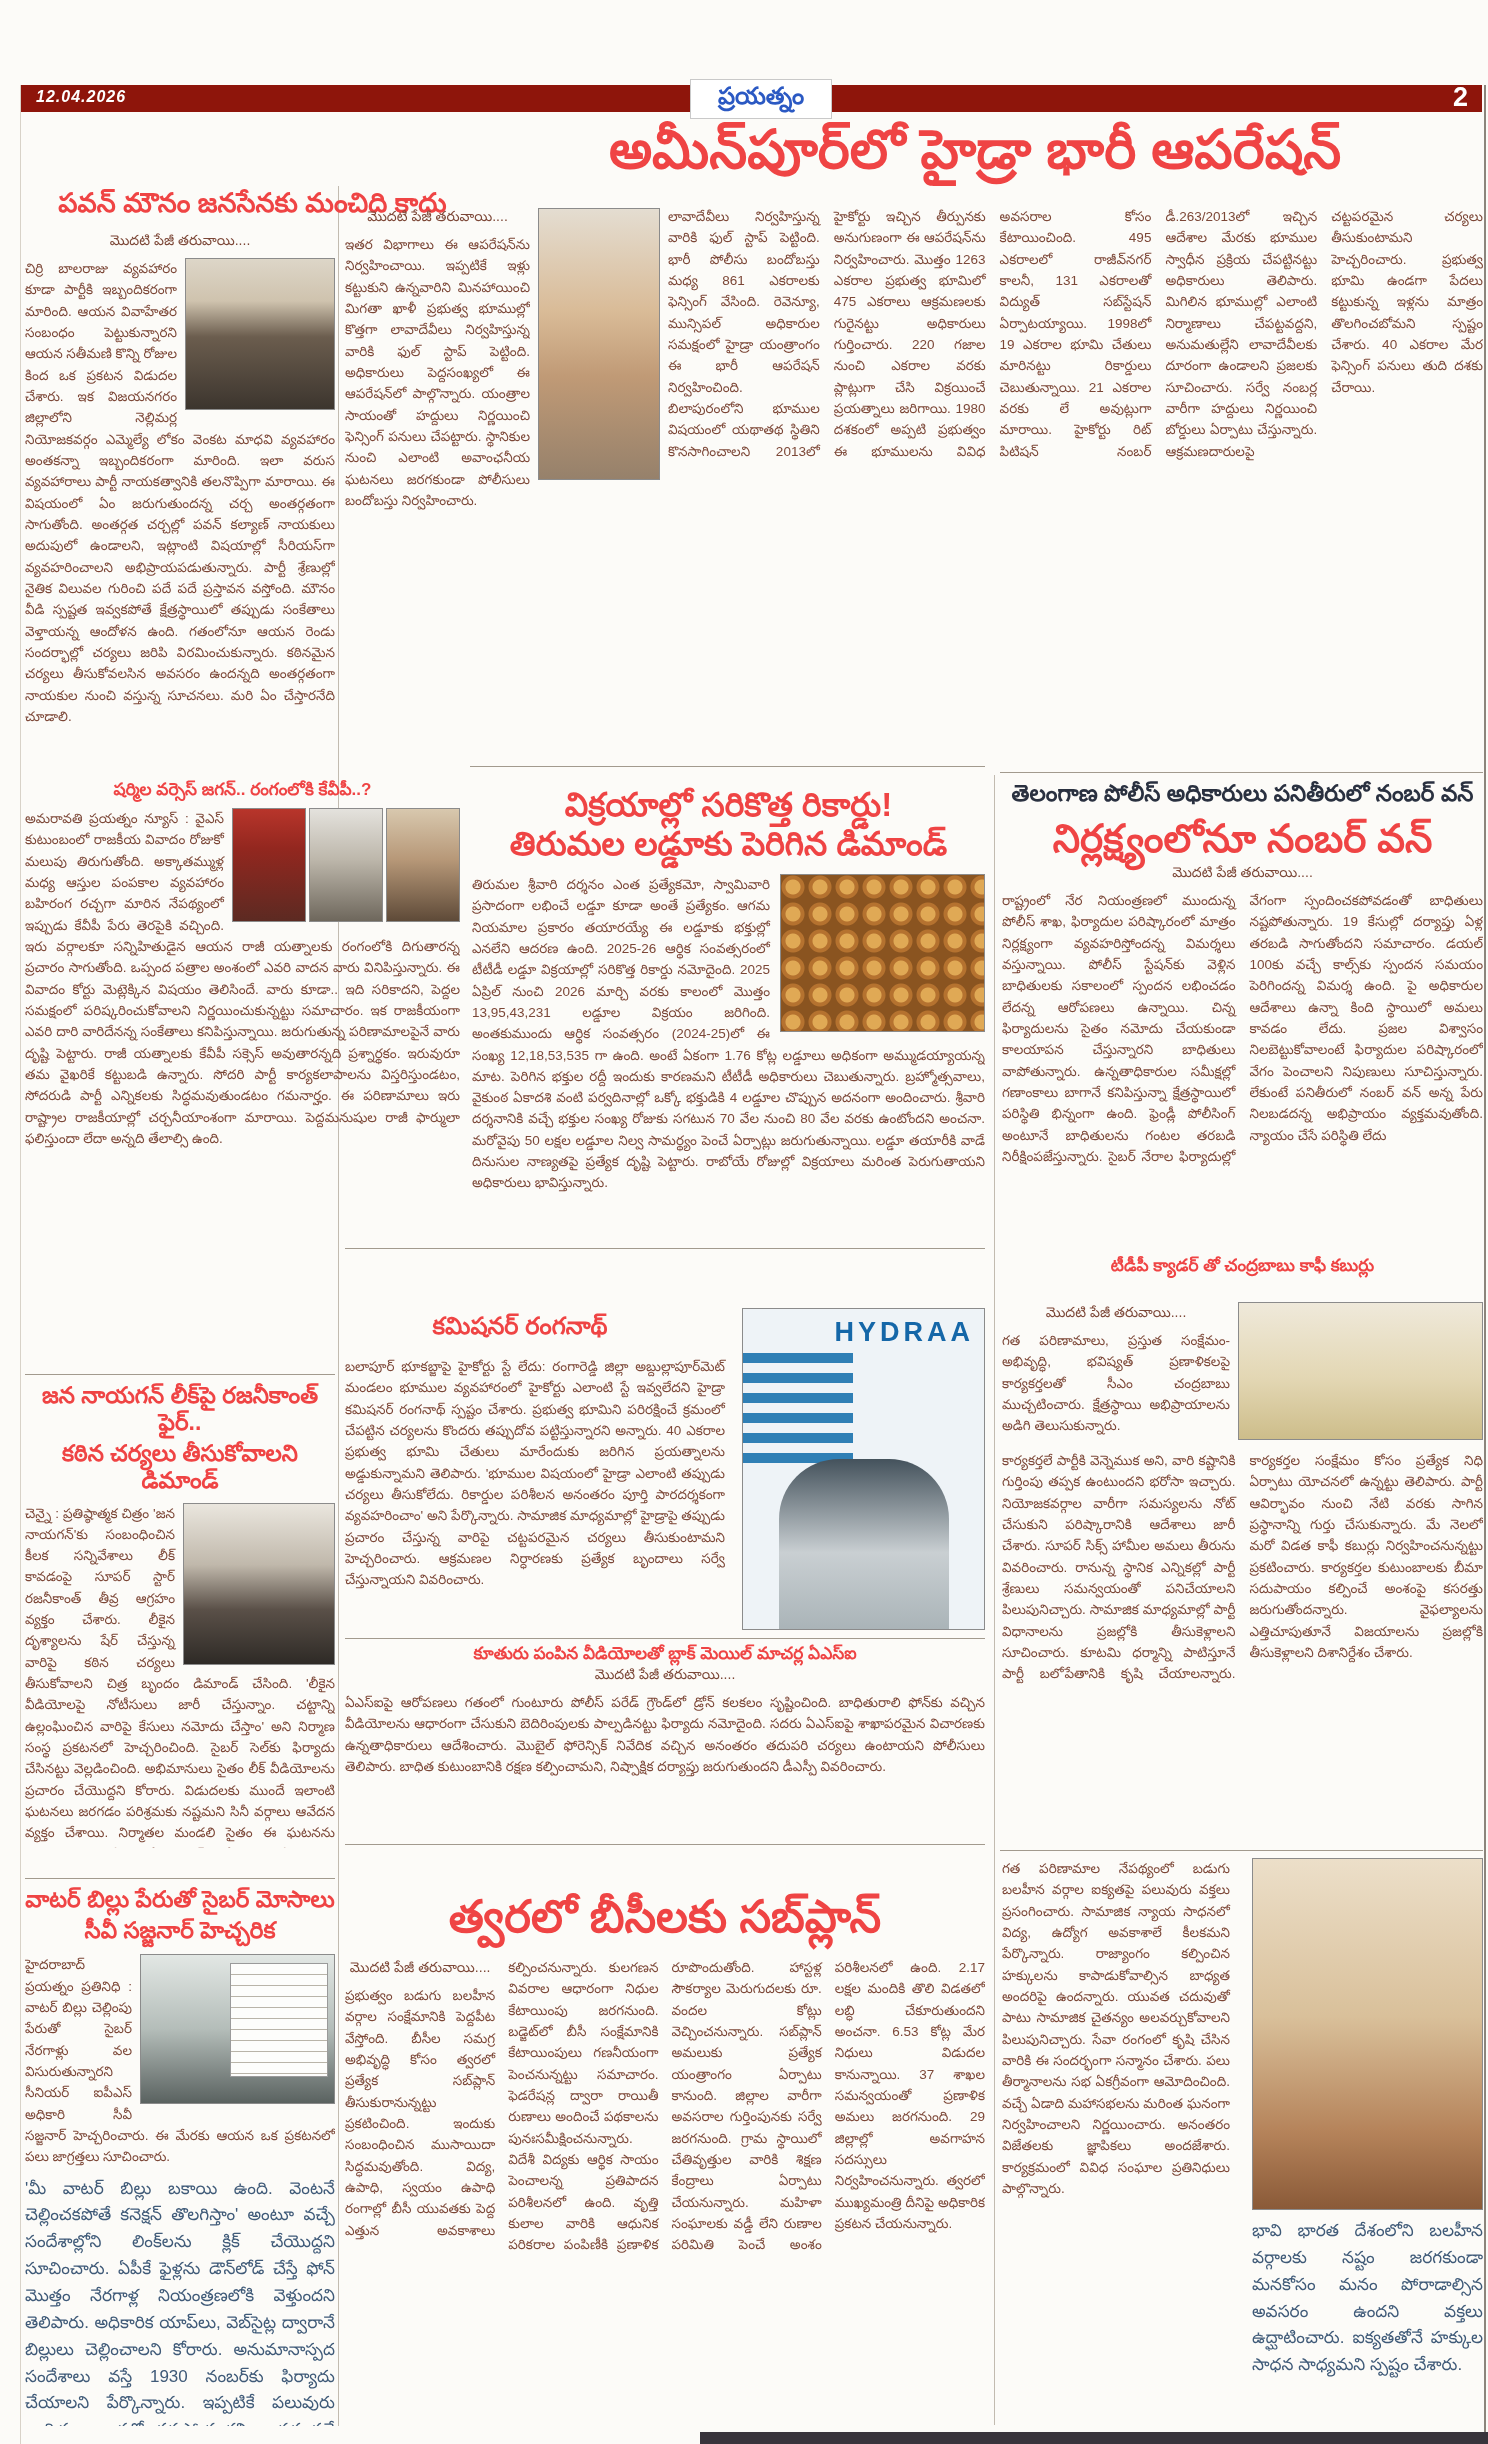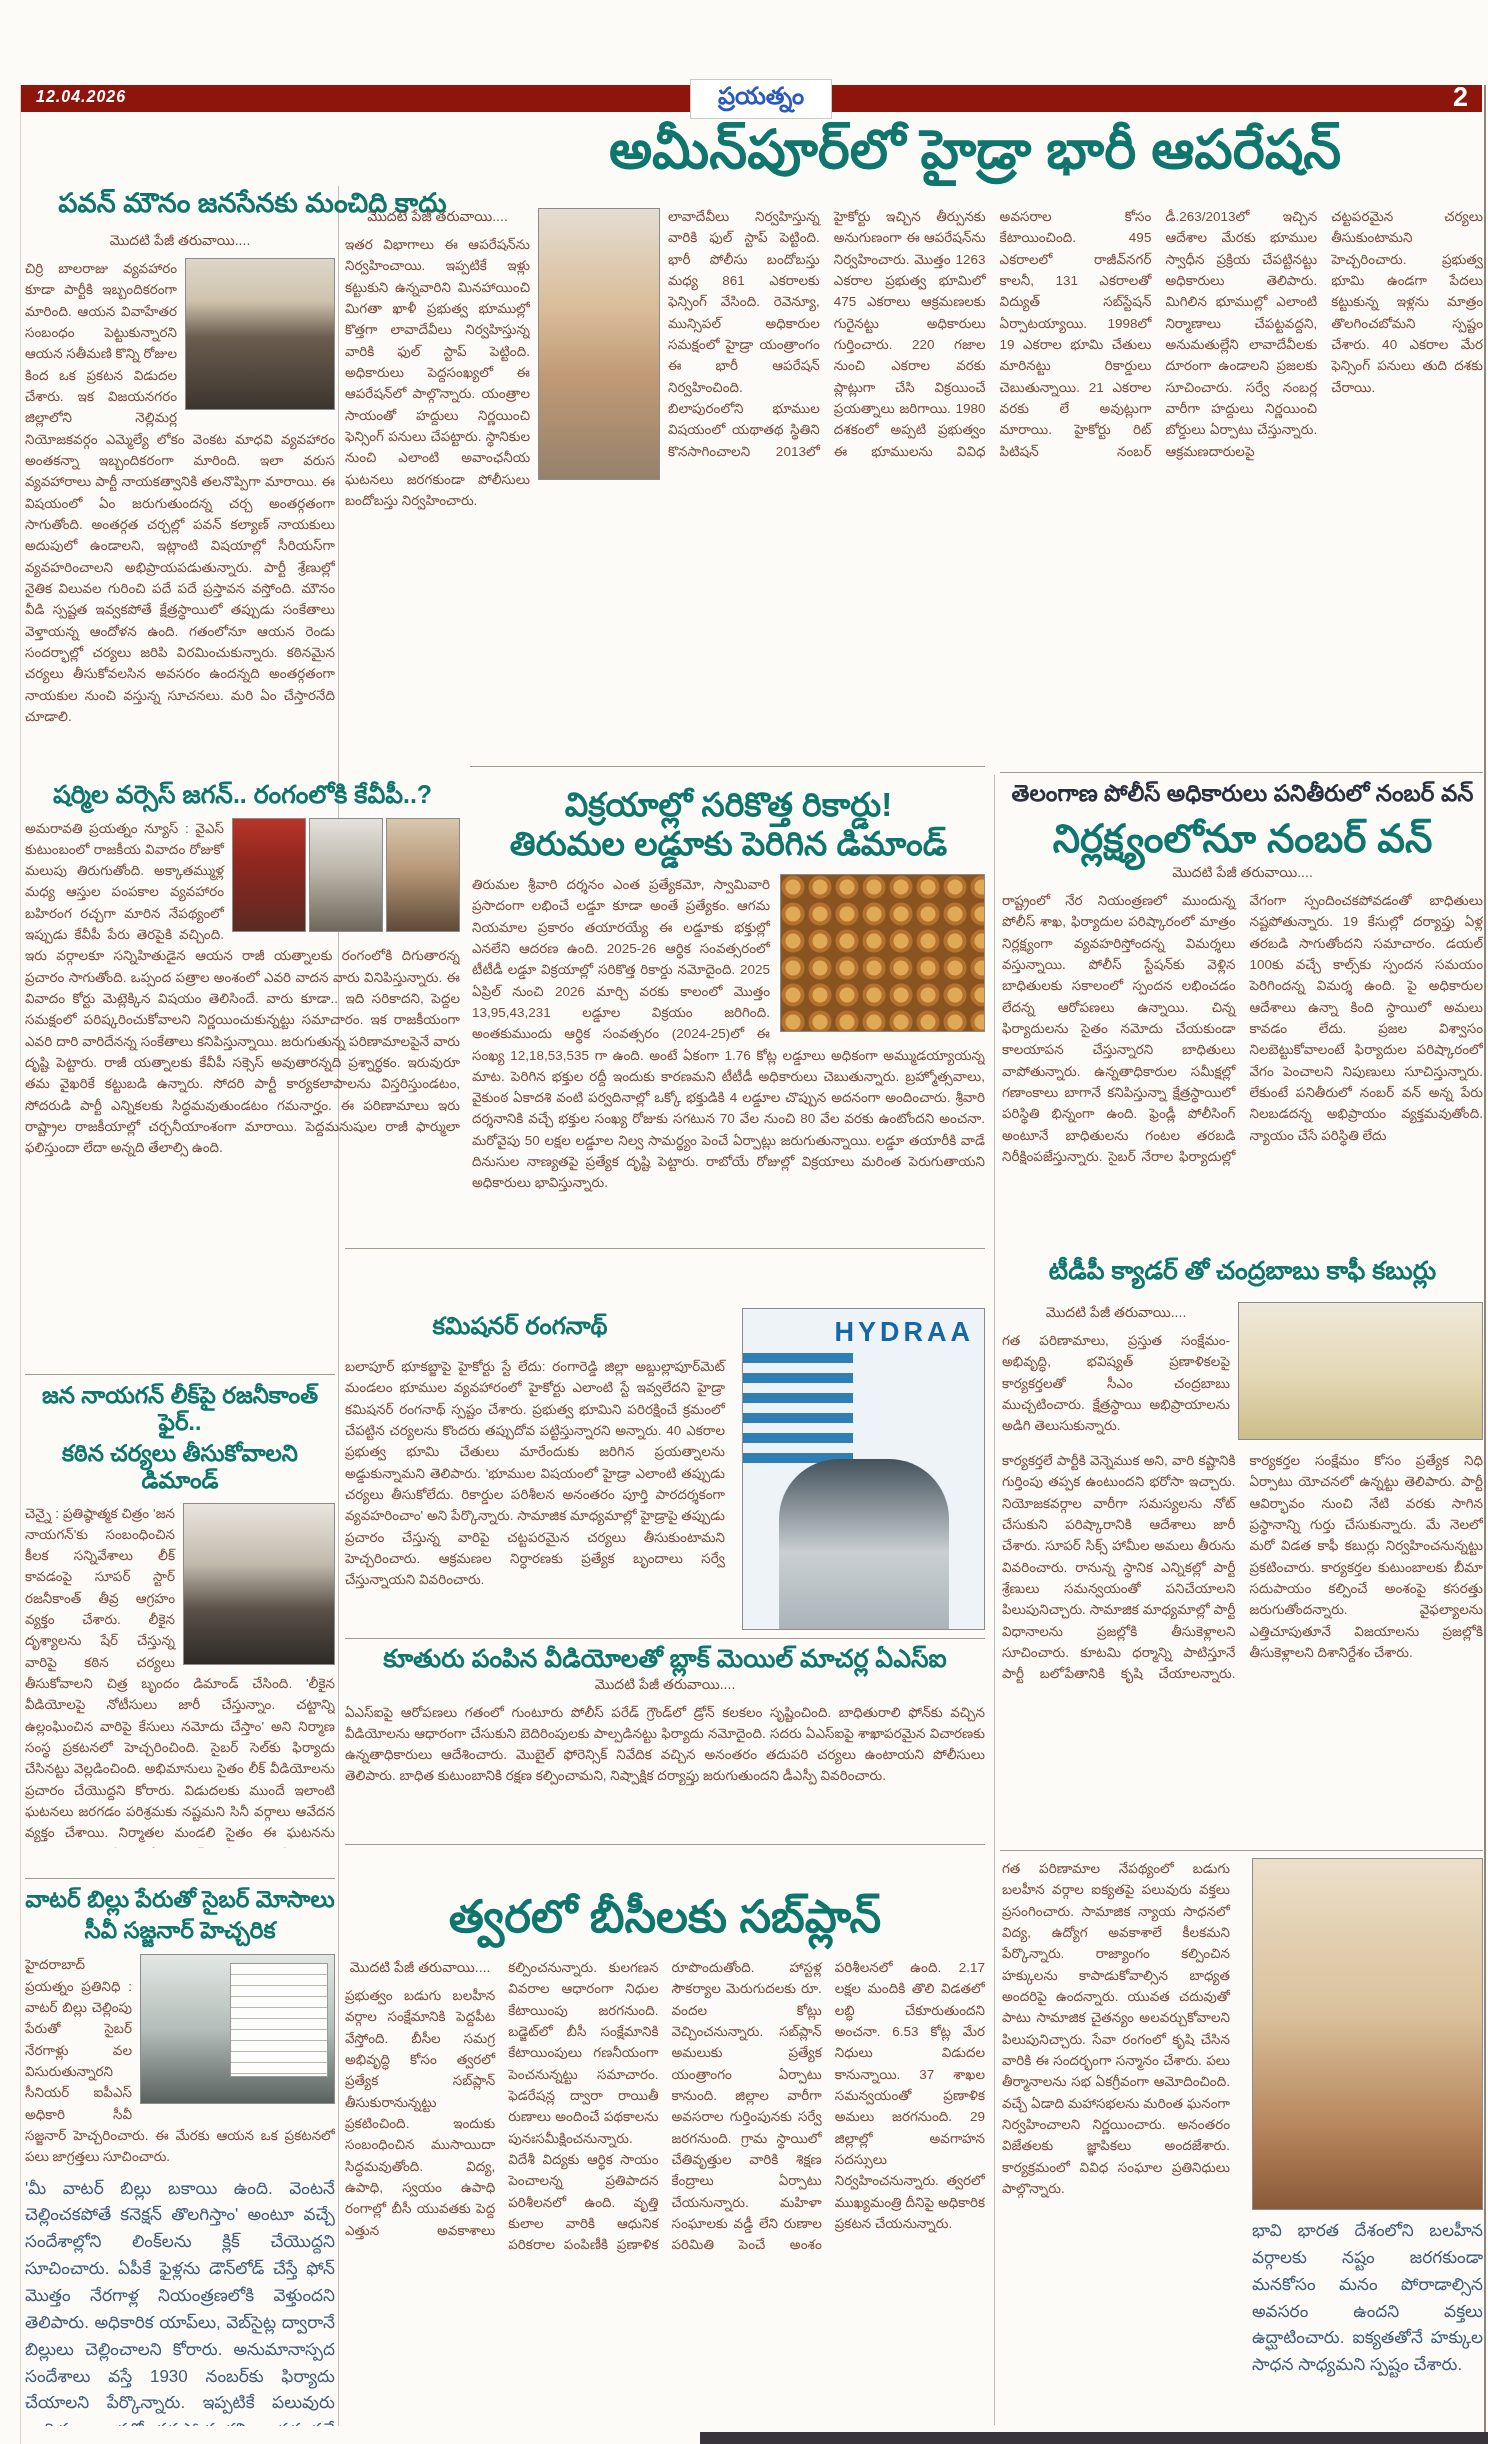--- a/index.html
+++ b/index.html
@@ -14,21 +14,21 @@
   .pagenum{position:absolute;right:14px;top:-3px;color:#ffffff;font-weight:bold;font-size:27px;}
   
   .vr{position:absolute;width:1px;background:#c2bbb0;}
   .hr{position:absolute;height:1px;background:#a29a8e;}
   .botbar{position:absolute;left:700px;top:2432px;width:788px;height:12px;background:#39343c;}
   .edgeL{position:absolute;left:20px;top:85px;width:1px;height:2359px;background:#d8d2c8;}
   .edgeR{position:absolute;left:1484px;top:85px;width:2px;height:2359px;background:#8b857c;}
   
   .article{position:absolute;overflow:hidden;}
   .ovis{overflow:visible;}
-  .hl{font-weight:bold;color:#0f766e;text-align:center;line-height:1.18;margin:0;}
+  .hl{font-weight:bold;color:#ef4444;text-align:center;line-height:1.18;margin:0;}
   .kicker{font-weight:bold;color:#2a3140;text-align:center;margin:0;}
   .continued{text-align:center;color:#7c4737;font-size:14px;margin:2px 0 6px 0;}
   .body{font-size:13.5px;line-height:1.58;text-align:justify;color:#7c4737;margin:0;}
   .body.slate{color:#3f5a78;font-size:17px;}
   .cols2{column-count:2;column-gap:14px;}
   .cols4{column-count:4;column-gap:13px;}
   .cols5{column-count:5;column-gap:14px;}
   
   .ph{border:1px solid #8b8b8b;box-sizing:border-box;}
   .ph-pawan{float:right;width:150px;height:152px;margin:0 0 6px 8px;
@@ -54,21 +54,21 @@
     background:linear-gradient(180deg,#efe9da 0%,#e3d7b4 55%,#cdbd8a 100%);}
   .ph-bc{position:absolute;left:250px;top:0;width:231px;height:352px;
     background:linear-gradient(180deg,#ecdfc9 0%,#d9c09a 45%,#b5835a 78%,#8a5a38 100%);}
   .ph-sajjanar{float:right;width:195px;height:150px;margin:0 0 6px 8px;position:relative;
     background:linear-gradient(180deg,#e2e7e4 0%,#b4bdb9 50%,#5a6260 100%);}
   .plaque{position:absolute;right:6px;top:8px;width:96px;height:112px;background:#fdfdfb;border:1px solid #9a9a9a;
     background-image:repeating-linear-gradient(180deg,rgba(0,0,0,0) 0 10px,#b9b4a8 10px 11px);}
   
   .h-main{font-size:54px;}
   .h-left{font-size:27px;}
-  .h-sec{font-size:25px;}
+  .h-sec{font-size:17px;}
   .h-tiru{font-size:33px;}
   .h-neg{font-size:39px;}
   .h-kick{font-size:23px;}
   .h-aila{font-size:29px;}
   .h-sub{font-size:24px;}
   .h-bc{font-size:45px;margin-top:38px;}
   .h-sm{font-size:23px;}
 </style>
 </head>
 <body>

